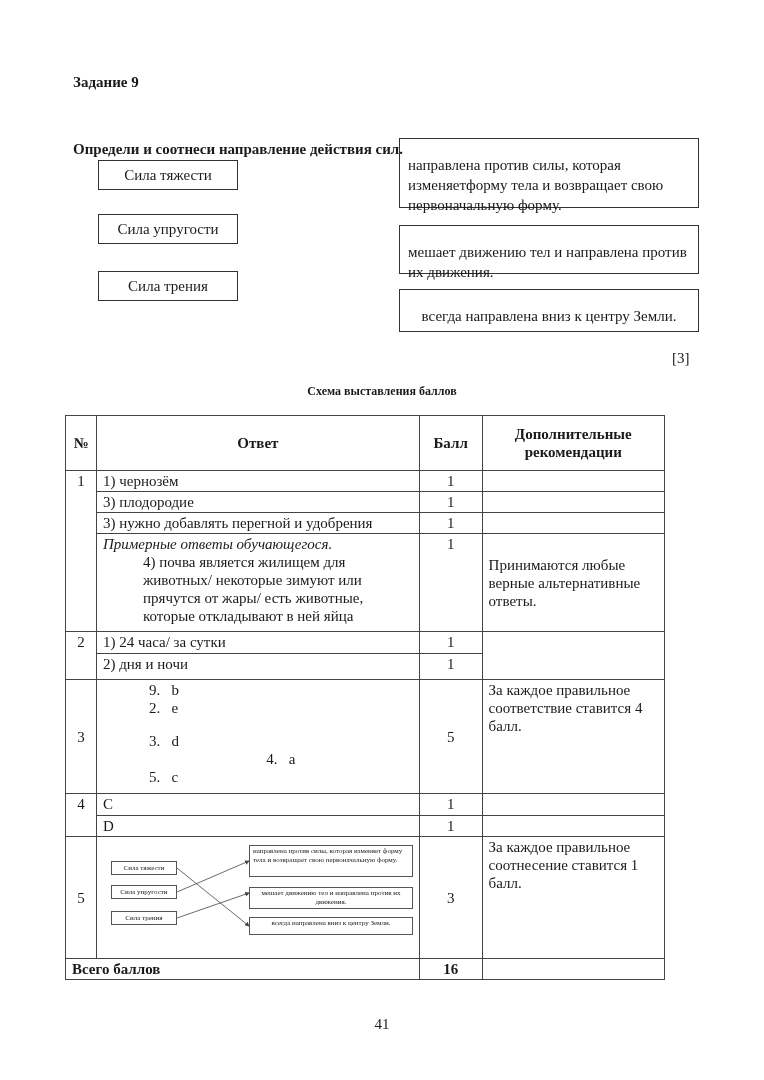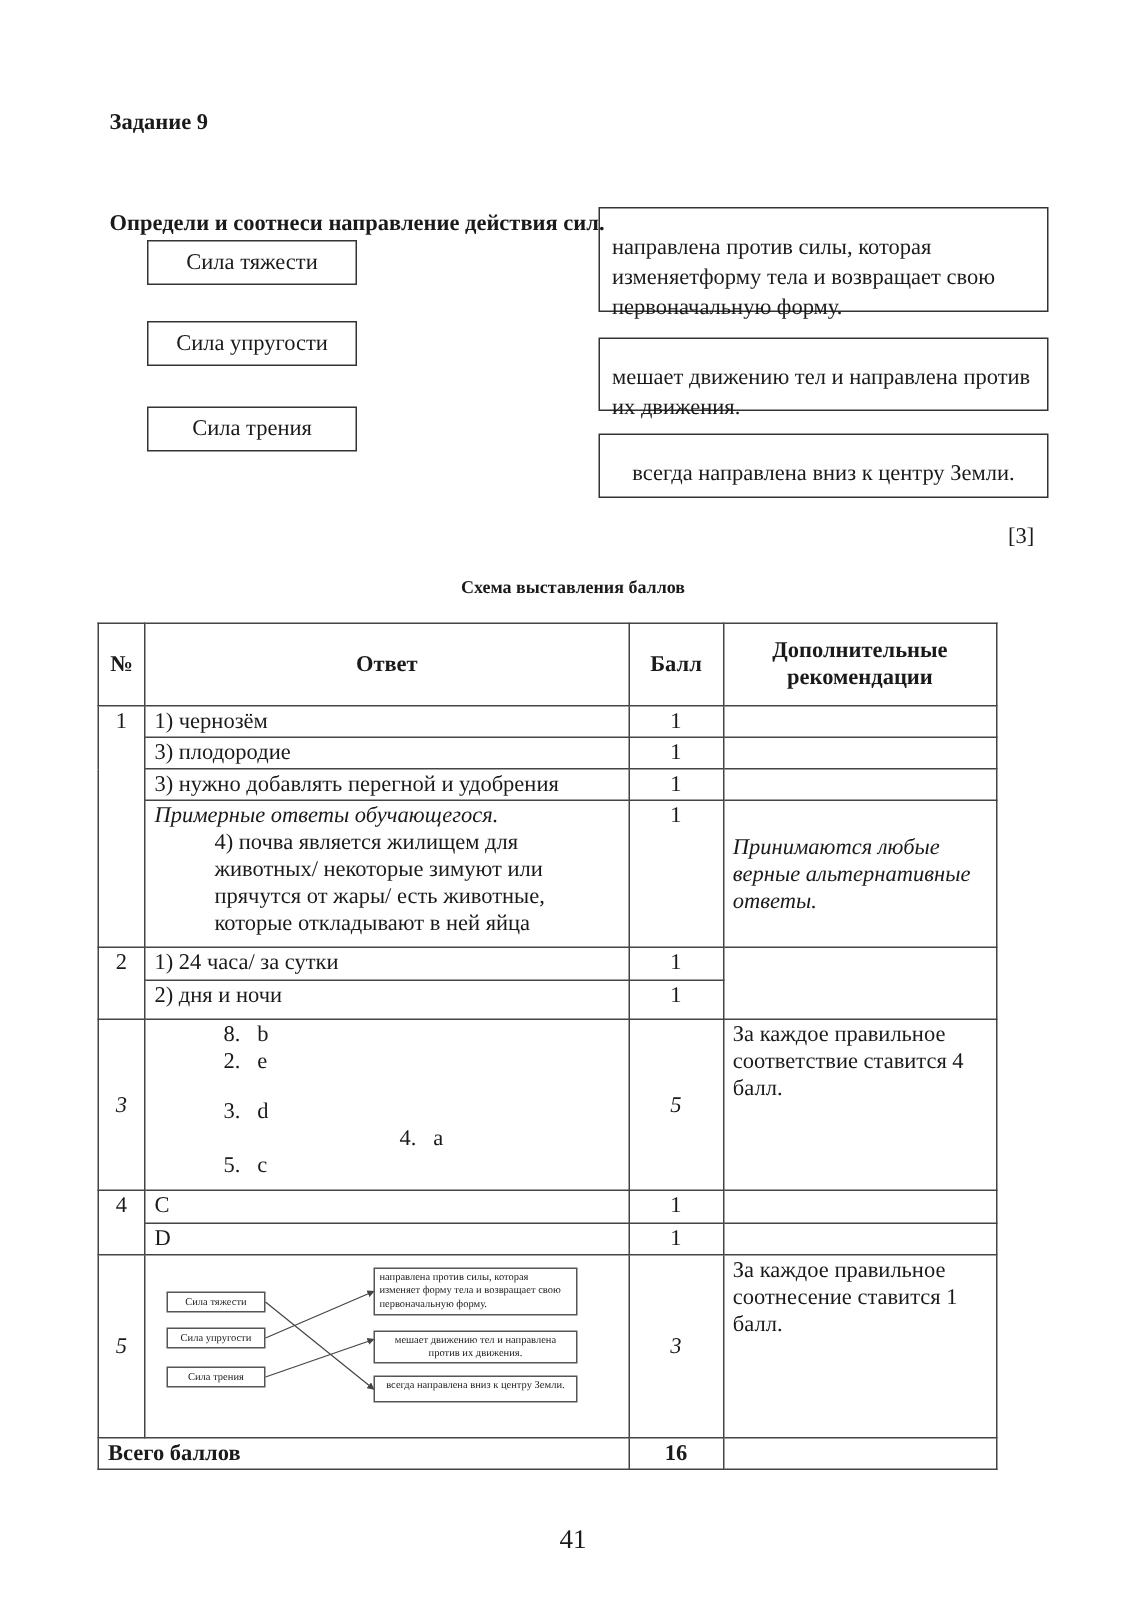--- a/index.html
+++ b/index.html
@@ -11,26 +11,26 @@
   .rbox{position:absolute;left:399px;width:300px;border:1.5px solid #333;box-sizing:border-box;font-size:15px;line-height:20px;padding:16px 8px;}
   .score{left:672px;top:350px;font-size:15px;}
   .scheme{left:0;width:764px;top:384px;text-align:center;font-weight:bold;font-size:12px;}
   table.grid{position:absolute;left:65px;top:415px;width:600px;border-collapse:collapse;font-size:15px;}
   table.grid td, table.grid th{border:1px solid #444;vertical-align:top;padding:1px 6px;line-height:18px;}
   table.grid th{font-weight:bold;vertical-align:middle;text-align:center;height:52px;}
   .c-num{width:18px;text-align:center;}
   .c-ans{width:310px;}
   .c-ball{width:50px;text-align:center;}
   .c-rec{width:170px;}
-  .mid{vertical-align:middle !important;font-style:italic;}
+  .mid{vertical-align:middle !important;}
   .olitem{padding-left:46px;}
-  .page{left:0;width:764px;top:1016px;text-align:center;font-size:18px;}
+  .page{left:0;width:764px;top:1016px;text-align:center;font-size:15px;}
   .mini{position:relative;width:300px;height:105px;font-size:7px;}
   .mini .mlb{position:absolute;left:12px;width:66px;height:14px;border:1px solid #555;display:flex;align-items:center;justify-content:center;box-sizing:border-box;}
-  .mini .mrb{position:absolute;left:150px;width:136px;border:1px solid #555;box-sizing:border-box;padding:1px 3px;line-height:9px;}
+  .mini .mrb{position:absolute;left:150px;width:164px;border:1px solid #555;box-sizing:border-box;padding:1px 3px;line-height:9px;}
 </style>
 </head>
 <body>
 
 <div class="abs title">Задание 9</div>
 <div class="abs instr">Определи и соотнеси направление действия сил.</div>
 
 <div class="lbox" style="top:160px;">Сила тяжести</div>
 <div class="lbox" style="top:214px;">Сила упругости</div>
 <div class="lbox" style="top:271px;">Сила трения</div>
@@ -83,21 +83,21 @@
     <td rowspan="2"></td>
   </tr>
   <tr style="height:26px;">
     <td>2) дня и ночи</td>
     <td class="c-ball">1</td>
   </tr>
 
   <tr>
     <td class="c-num mid">3</td>
     <td style="padding-left:52px;">
-      <div style="white-space:pre;">8.   b</div>
+      <div style="white-space:pre;">9.   b</div>
       <div style="white-space:pre;">2.   e</div>
       <div style="white-space:pre;margin-top:15px;">3.   d</div>
       <div style="white-space:pre;text-align:center;">4.   a</div>
       <div style="white-space:pre;padding-bottom:6px;">5.   c</div>
     </td>
     <td class="c-ball mid">5</td>
     <td>За каждое правильное соответствие ставится 4 балл.</td>
   </tr>
 
   <tr style="height:22px;">

